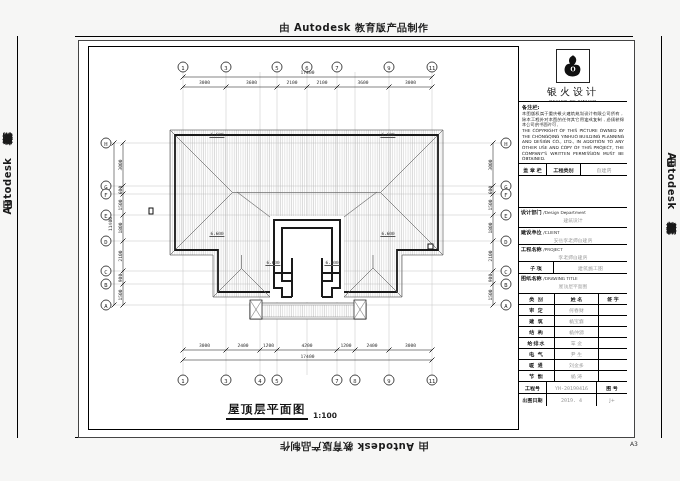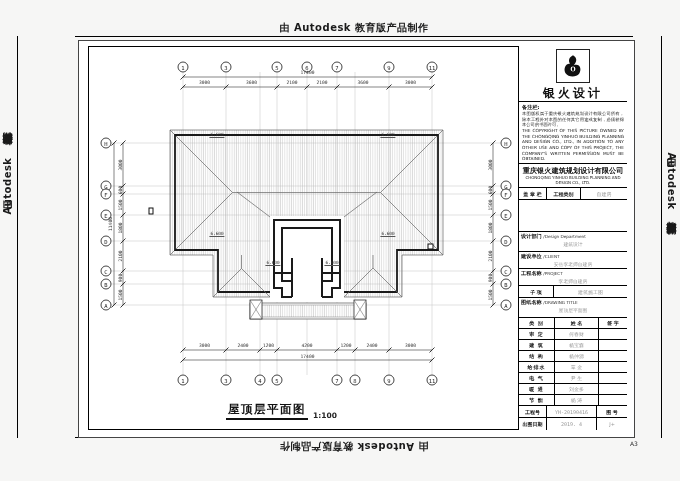--- a/index.html
+++ b/index.html
@@ -16,21 +16,21 @@
   
   #sheet{left:78px;top:40px;width:555px;height:396px;border:1px solid #444;background:#fff;}
   #frame{left:88px;top:46px;width:539px;height:384px;border:1.6px solid #000;box-sizing:border-box;}
   .pgsize{font-size:6px;color:#333;}
   
   #tblock{left:518px;top:46px;width:109px;height:384px;border-left:1.6px solid #000;
           box-sizing:border-box;display:flex;flex-direction:column;background:#fff;font-size:5px;}
   #tblock .sec{border-bottom:.8px solid #000;box-sizing:border-box;overflow:hidden;flex:none;}
   .logo-sec{height:56px;text-align:center;padding-top:3px;}
   .logo-box{width:32px;height:32px;border:1px solid #222;margin:0 auto;display:flex;align-items:center;justify-content:center;}
-  .logo-cn{font-size:12px;font-weight:bold;letter-spacing:3px;margin-top:2px;}
+  .logo-cn{font-size:10px;font-weight:normal;letter-spacing:3px;margin-top:2px;}
   .logo-en{font-size:4.2px;letter-spacing:.4px;}
   .rem-sec{height:62px;padding:2px 3px;}
   .rem-label{font-size:5.2px;font-weight:bold;}
   .rem-cn,.rem-en{font-size:4.3px;line-height:1.32;text-align:justify;color:#222;}
   .co-sec{height:24px;text-align:center;padding-top:2px;}
   .co-cn{font-size:7.2px;font-weight:bold;white-space:nowrap;}
   .co-en{font-size:4px;line-height:1.2;color:#222;}
   .row3{display:flex;align-items:center;height:12px;}
   .row3>div{box-sizing:border-box;height:100%;display:flex;align-items:center;justify-content:center;}
   .c1{width:28px;border-right:.8px solid #000;font-weight:bold;}
@@ -255,24 +255,20 @@
       <div class="logo-cn">银火设计</div>
       <div class="logo-en">DESIGN OF YINHUO</div>
     </div>
 
     <div class="sec rem-sec">
       <div class="rem-label">备注栏:</div>
       <div class="rem-cn">本图版权属于重庆银火建筑规划设计有限公司所有，除本工程外对本图的任何其它用途或复制，必须获得本公司的书面许可。</div>
       <div class="rem-en">THE COPYRIGHT OF THIS PICTURE OWNED BY THE CHONGQING YINHUO BUILDING PLANNING AND DESIGN CO., LTD., IN ADDITION TO ANY OTHER USE AND COPY OF THIS PROJECT, THE COMPANY'S WRITTEN PERMISSION MUST BE OBTAINED.</div>
     </div>
 
-    <div class="sec co-sec">
-      <div class="co-cn">重庆银火建筑规划设计有限公司</div>
-      <div class="co-en">CHONGQING YINHUO BUILDING PLANNING AND DESIGN CO., LTD.</div>
-    </div>
 
     <div class="sec row3">
       <div class="c1">盖 章 栏</div>
       <div class="c2">工程类别</div>
       <div class="c3">自建房</div>
     </div>
 
     <div class="sec stamp-sec"></div>
 
     <div class="sec lblrow h20">

